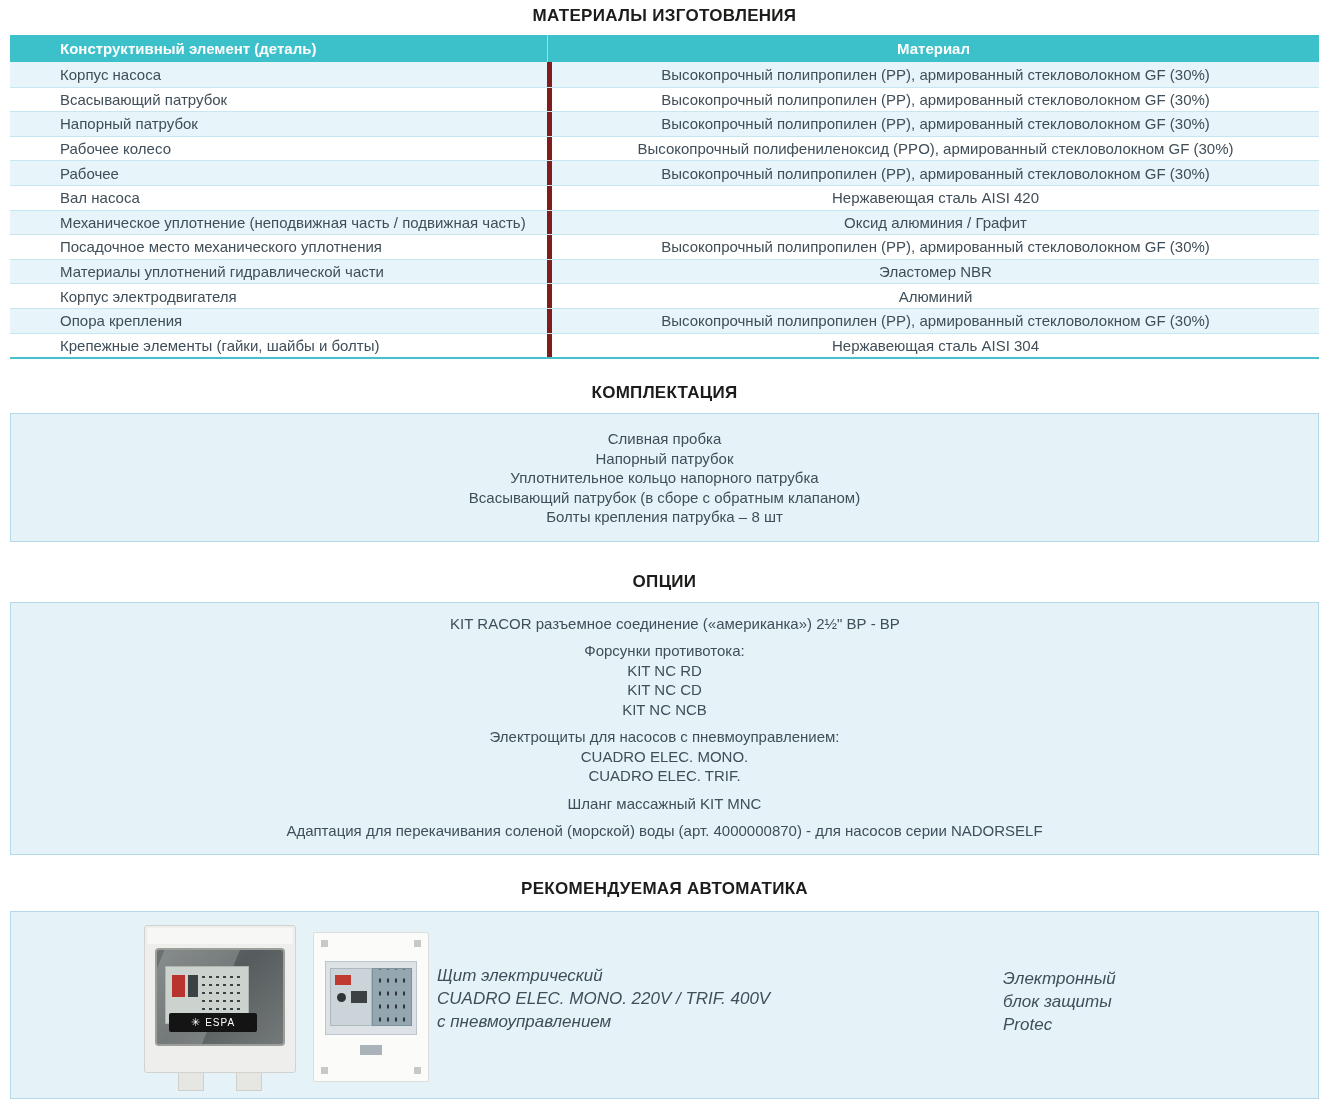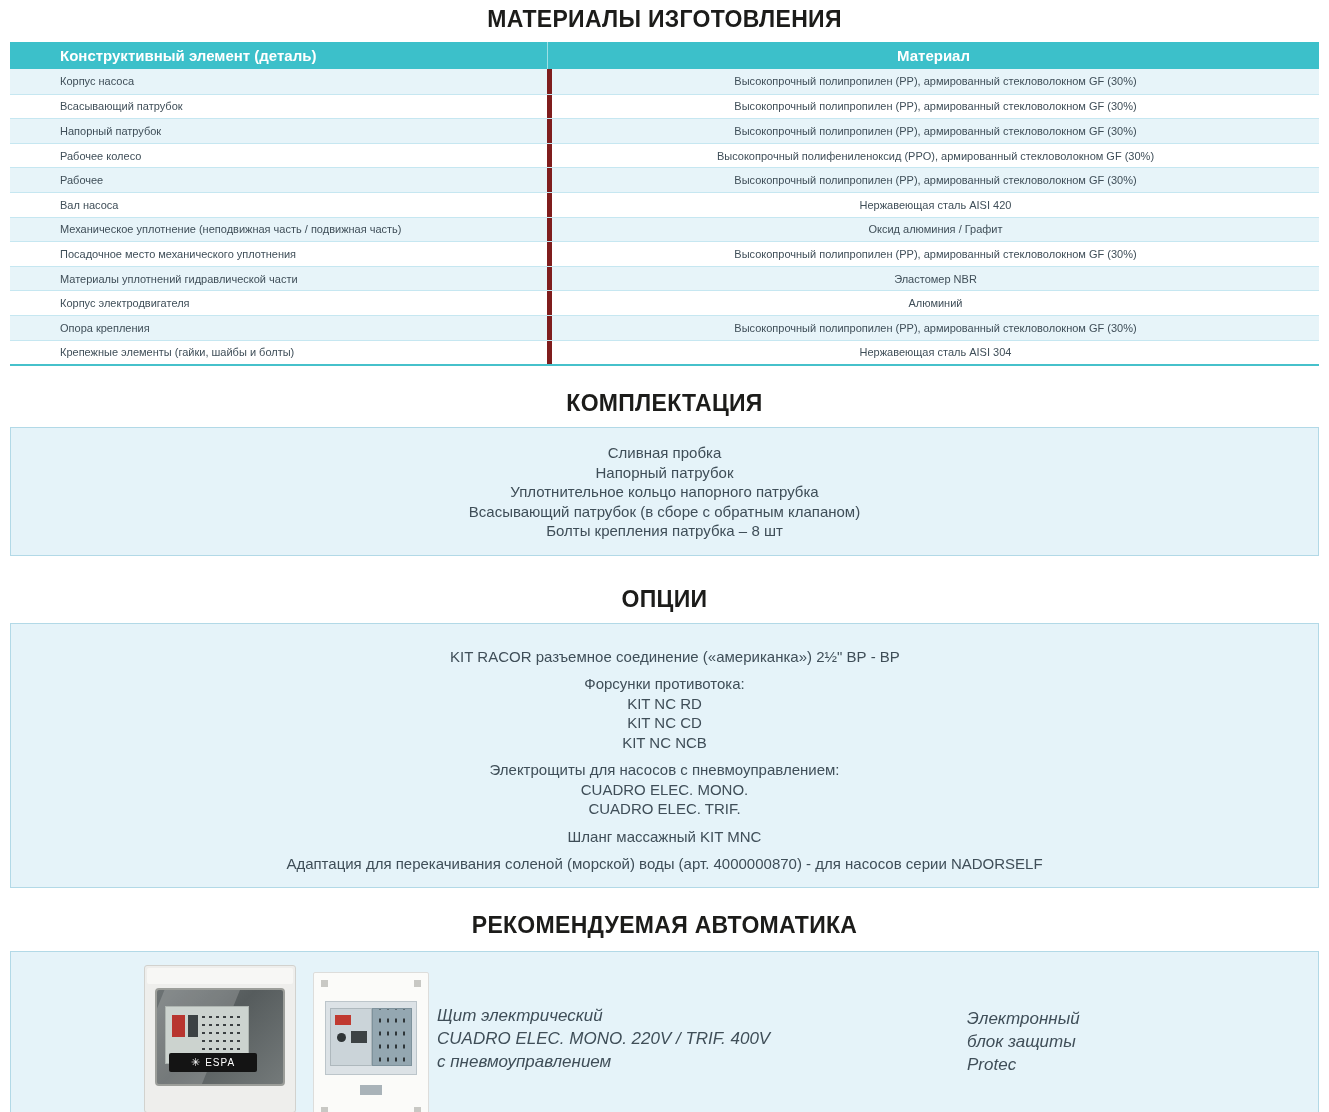--- a/index.html
+++ b/index.html
@@ -3,62 +3,62 @@
 <meta charset="utf-8">
 <style>
   * { margin:0; padding:0; box-sizing:border-box; }
   html,body { background:#ffffff; }
   body {
     width:1329px; height:1112px; position:relative; overflow:hidden;
     font-family:"Liberation Sans", sans-serif;
     -webkit-font-smoothing:antialiased;
   }
   .sec-title {
-    text-align:center; font-size:23px; font-weight:bold; color:#1c1c1a;
+    text-align:center; font-size:17px; font-weight:bold; color:#1c1c1a;
     letter-spacing:.3px;
   }
   .page-title { margin-top:6px; }
   
   .mat-table { margin:9px 10px 0 10px; border-bottom:2px solid #46c1cb; }
   .t-head {
     display:flex; background:#3cc0ca; color:#ffffff; font-weight:bold;
     height:27px; align-items:center; font-size:15px;
   }
   .t-col1 { width:497px; padding-left:10px;margin-left:40px; }
   .t-col2 { flex:1; text-align:right; }
   .t-head .t-col2 { border-left:1px solid rgba(255,255,255,.5); align-self:stretch;
     display:flex; align-items:center; justify-content:center; }
   .mat-row {
     display:flex; height:24.6px; align-items:stretch;
-    font-size:11px; color:#3f4e58; border-top:1px solid #c6e7f1;
+    font-size:15px; color:#3f4e58; border-top:1px solid #c6e7f1;
   }
   .mat-row:first-of-type { border-top:none; }
   div.mat-row:nth-of-type(odd) { background:#e7f4f9; }
   .mat-row .t-col1 { display:flex; align-items:center; }
   .mat-row .t-col2 { border-left:5px solid #7f1d1d; display:flex;
     align-items:center; justify-content:center; }
   
   .info-box {
     margin:10px 10px 0 10px; background:#e5f3f9; border:1px solid #b2d9e7;
     text-align:center; color:#3f4e58; font-size:15px;
   }
   .equip-box { padding:15px 0 14px 0; line-height:19px; }
   .sec-title.mt { margin-top:24px; }
   .sec-title.mt2 { margin-top:30px; }
   .options-box { padding:11px 0 13px 0; line-height:19px; }
   .opt-group { margin-top:8px; }
-  .opt-group:first-of-type { margin-top:12px;padding-left:21px; }
+  .opt-group:first-of-type { margin-top:0;padding-left:21px; }
   .opt-line { line-height:19.5px; }
   
   .auto-box { position:relative; height:188px; margin:12px 10px 0 10px;
     background:#e5f3f9; border:1px solid #b2d9e7; }
   .caption { position:absolute; font-size:17px; line-height:23px;
     color:#3f4e58; text-align:left;font-style:italic; }
   .caption-panel { left:426px; top:52px; }
-  .caption-protec { left:956px; top:55px; }
+  .caption-protec { left:992px; top:55px; }
   
   .dev1 { position:absolute; left:133px; top:13px; width:152px; height:166px; }
   .dev1-outer { position:absolute; left:0; right:0; top:0; bottom:18px;
     background:#eeeeec; border:1px solid #d2d2ce; border-radius:3px; }
   .dev1-topstrip { position:absolute; left:2px; right:2px; top:2px; height:16px;
     background:#f7f7f5; border-radius:2px; }
   .dev1-window { position:absolute; left:10px; right:10px; top:22px; bottom:26px;
     background:linear-gradient(135deg,#6d7374 0%,#565c5d 45%,#747a7a 100%);
     border:2px solid #9c9e9a; border-radius:4px; overflow:hidden; }
   .dev1-glare { position:absolute; left:-10px; top:-20px; width:70px; height:140px;

